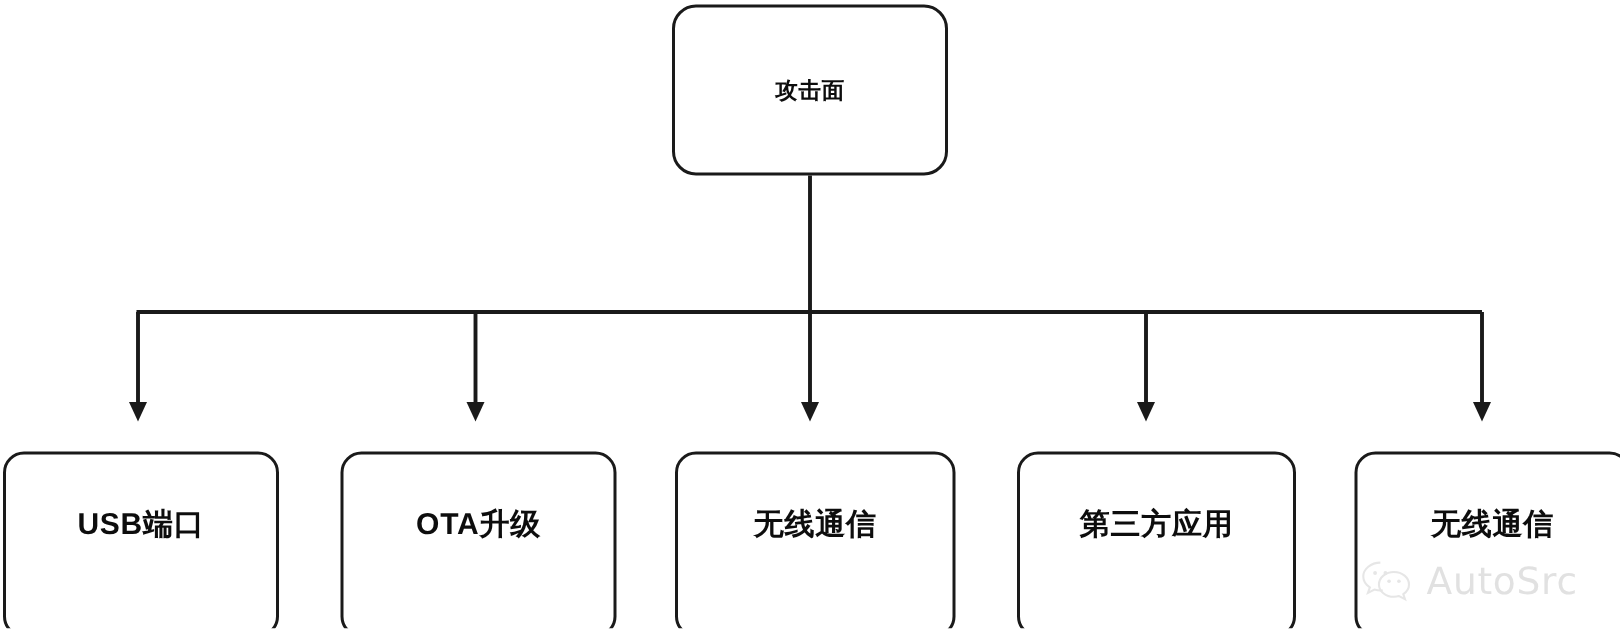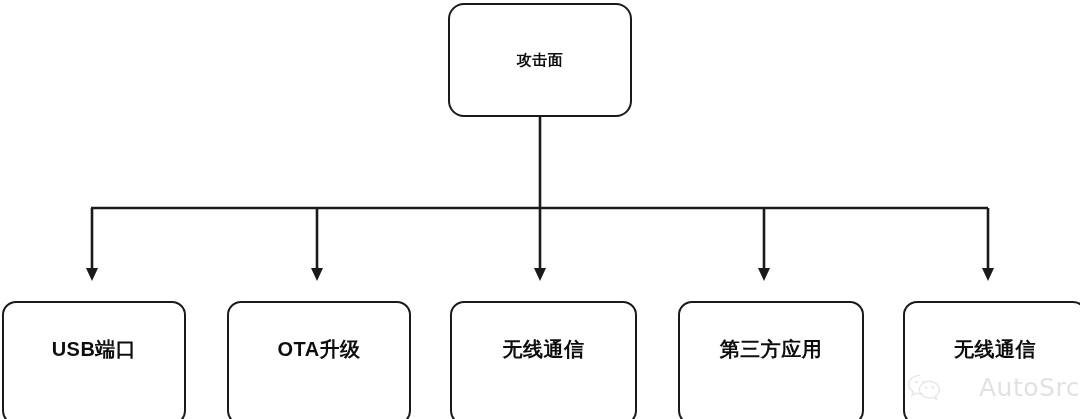--- a/index.html
+++ b/index.html
@@ -80,21 +80,20 @@
     align-items: center;
     gap: 7px;
     opacity: 0.42;
     pointer-events: none;
   }
   #watermark .wm-text {
     font-size: 25px;
     color: #b9b9b9;
     letter-spacing: 0.5px;
     font-family: "DejaVu Sans", sans-serif;
-    margin-left: 28px;
   }
   #watermark .wm-logo {
     width: 38px;
     height: 30px;
     flex: none;
   }
 </style>
 </head>
 <body>
 

